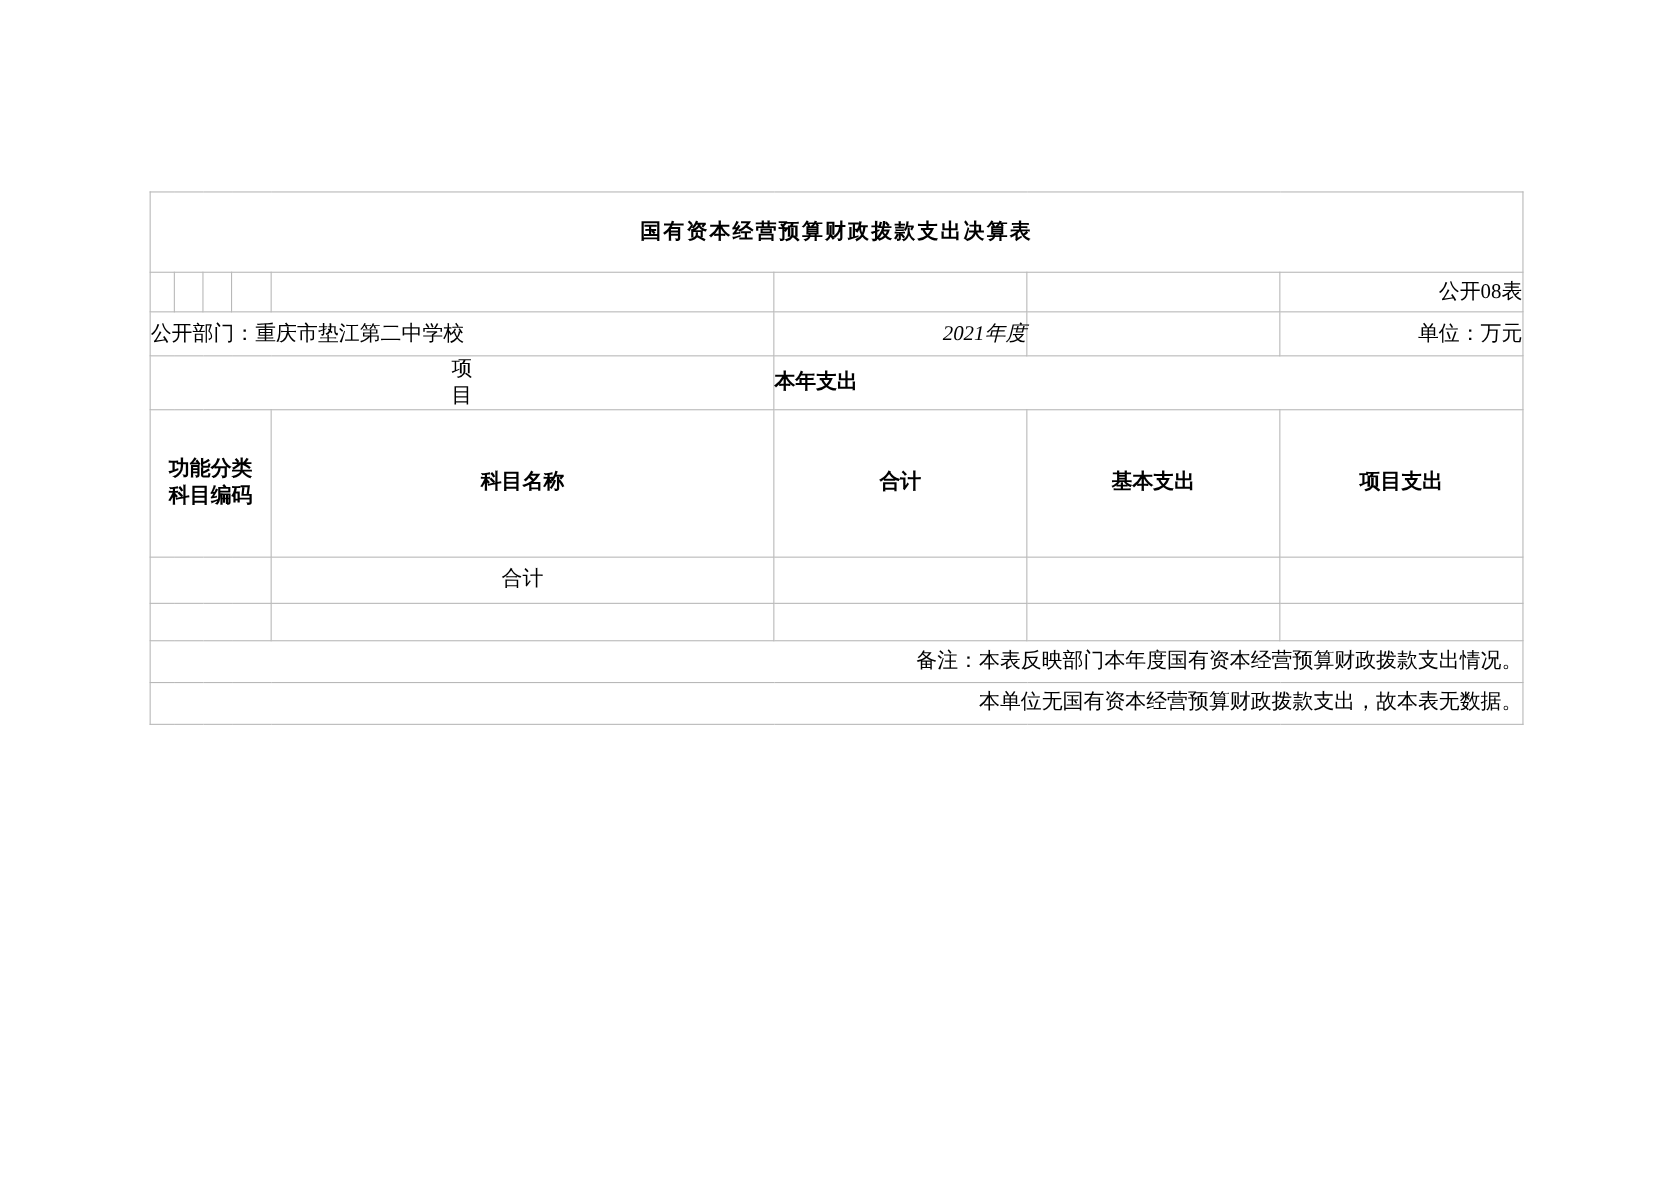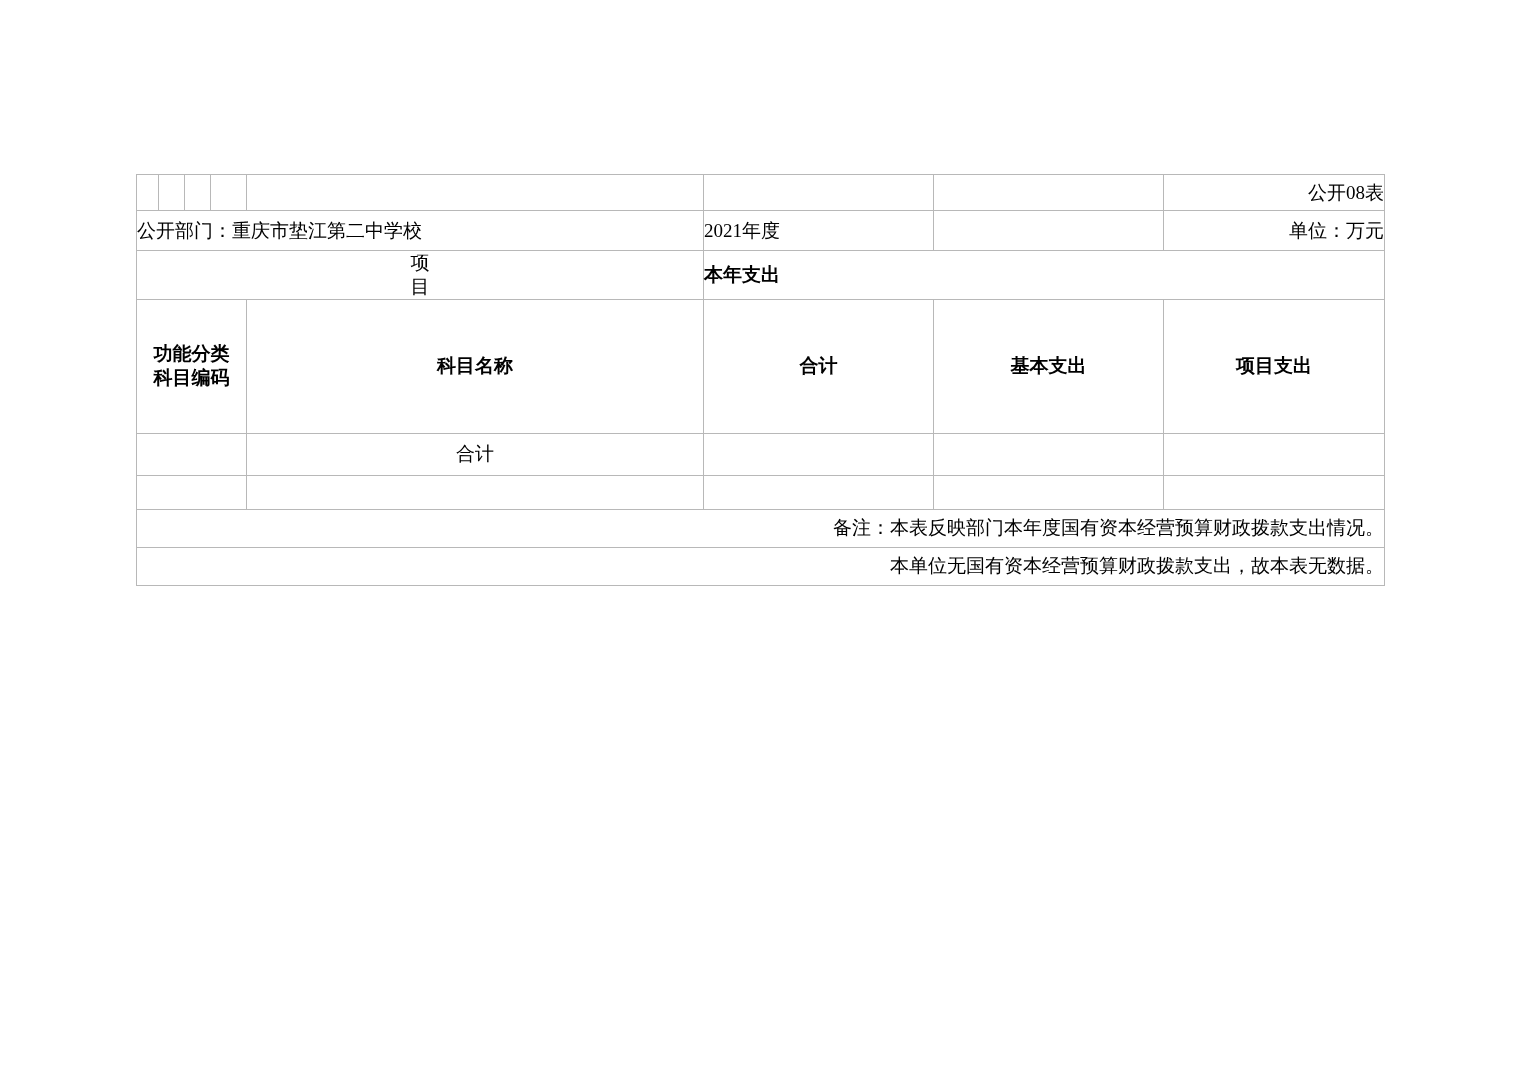--- a/index.html
+++ b/index.html
@@ -57,22 +57,23 @@
     font-size: 22px;
   }
   .row-meta { height: 40px; padding-left: 32px; }
   .dept {
     text-align: left;
     padding-left: 8px;
     font-size: 23px;
     white-space: nowrap;
   }
   .year {
-    text-align: left;
+    text-align: right;
     font-size: 23px;
+    font-style: italic;
   }
   .unit {
     text-align: right;
     padding-right: 8px;
     font-size: 23px;
   }
   .hdr-item {
     height: 38px;
     text-align: center;
     font-size: 22px;
@@ -125,20 +126,23 @@
       <col class="c1">
         <col class="c2">
         <col class="c3">
         <col class="c4">
       <col class="c5">
         <col class="c6">
         <col class="c7">
         <col class="c8">
     </colgroup>
     <tbody>
+      <tr>
+        <td class="title-cell" colspan="8">国有资本经营预算财政拨款支出决算表</td>
+      </tr>
       <tr class="row-blank">
         <td></td>
         <td></td>
         <td></td>
         <td></td>
         <td></td>
         <td></td>
         <td></td>
         <td class="sheet-no">公开08表</td>
       </tr>

